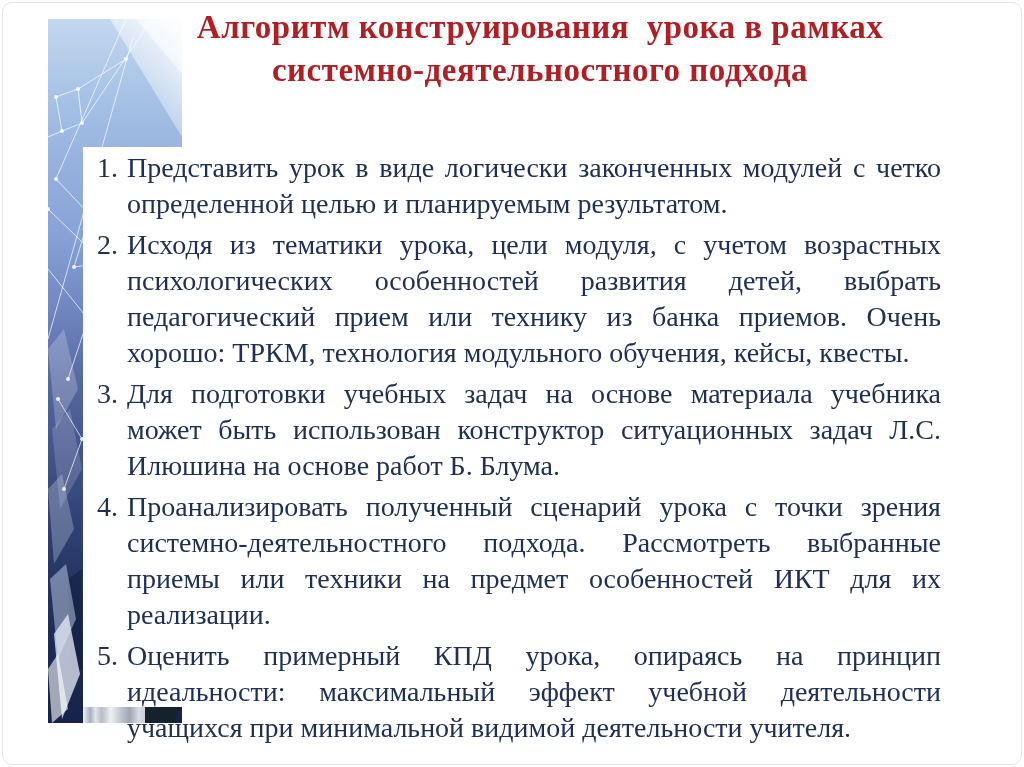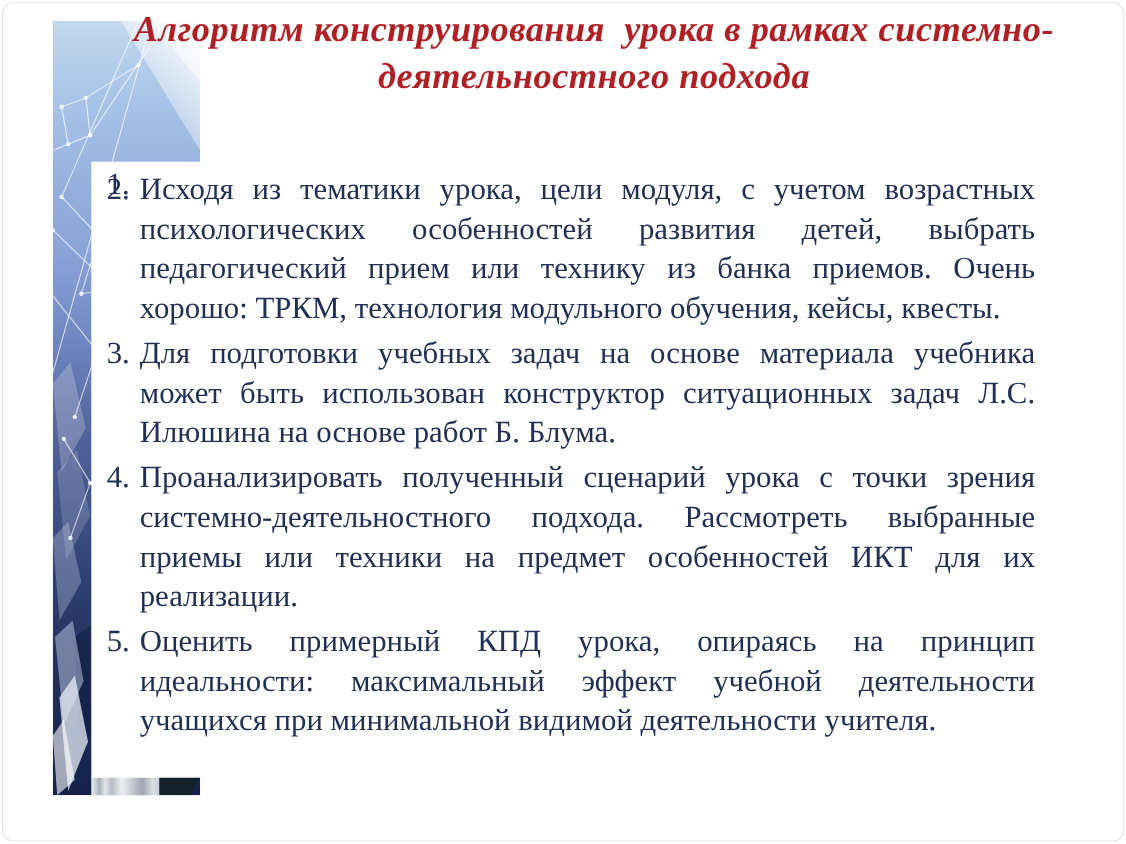--- a/index.html
+++ b/index.html
@@ -39,21 +39,20 @@
     left: 120px;
     top: 6px;
     width: 840px;
     text-align: center;
     font-weight: bold;
     font-size: 33px;
     line-height: 43px;
     letter-spacing: 0.5px;
     color: #b01f24;
     white-space: pre-wrap;
-    font-style: italic;
   }
   .list {
     position: absolute;
     left: 97px;
     top: 150px;
     width: 844px;
     margin: 0;
     padding: 0;
     list-style: none;
     font-size: 28px;
@@ -164,20 +163,21 @@
     </svg>
   </div>
 
   <div class="panel"></div>
 
   <div class="title">Алгоритм конструирования  урока в рамках системно-деятельностного подхода</div>
 
   <ol class="list">
     <li class="item">
       <span class="num">1.</span>
+      <span class="txt">Представить урок в виде логически законченных модулей с четко определенной целью и планируемым результатом.</span>
     </li>
     <li class="item">
       <span class="num">2.</span>
       <span class="txt">Исходя из тематики урока, цели модуля,  с учетом возрастных психологических особенностей развития детей, выбрать педагогический прием или технику из банка приемов. Очень хорошо: ТРКМ, технология модульного обучения, кейсы, квесты.</span>
     </li>
     <li class="item">
       <span class="num">3.</span>
       <span class="txt">Для подготовки учебных задач на основе материала учебника может быть использован конструктор ситуационных задач Л.С. Илюшина на основе работ Б. Блума.</span>
     </li>
     <li class="item">

